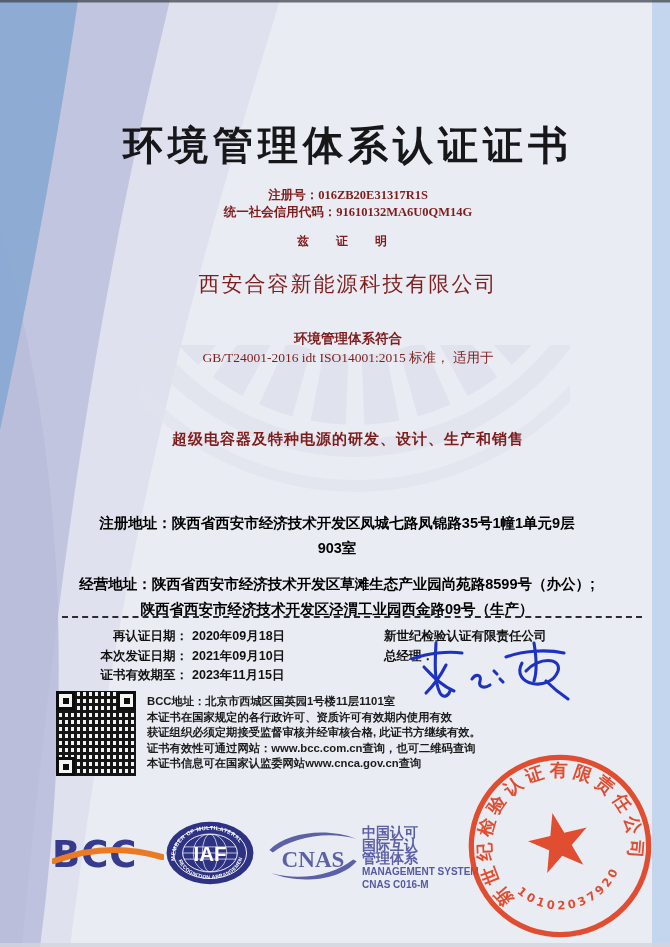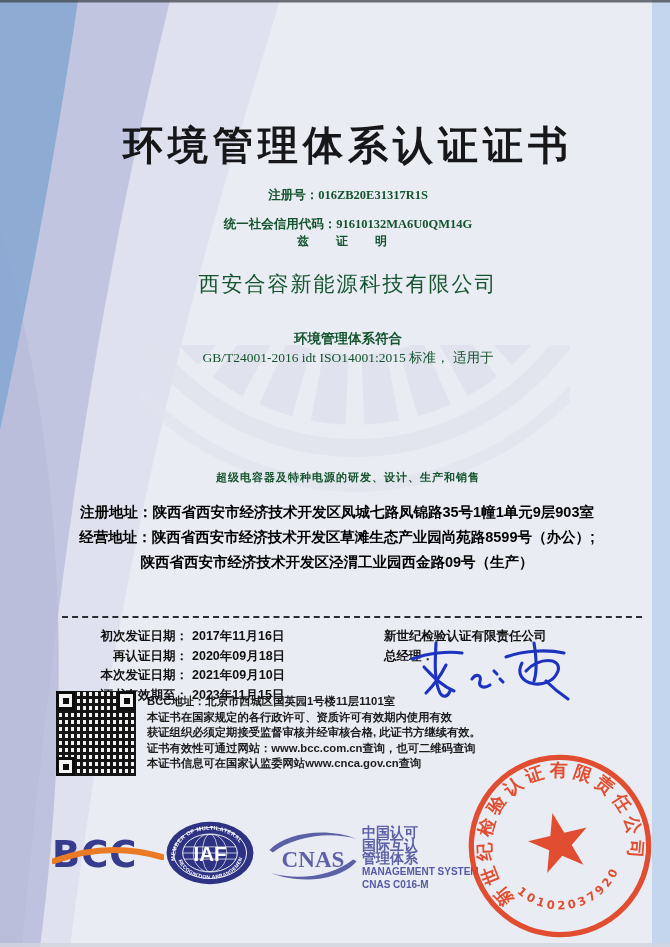--- a/index.html
+++ b/index.html
@@ -1,28 +1,28 @@
 <!DOCTYPE html>
 <html><head>
 <meta charset="utf-8">
 <style>
   html,body{margin:0;padding:0;}
   body{width:670px;height:947px;font-family:"Liberation Sans","DejaVu Sans",sans-serif;}
   .page{position:relative;width:670px;height:947px;overflow:hidden;background:#e9ecf3;}
   .bg{position:absolute;left:0;top:0;z-index:0;}
   .abs{position:absolute;z-index:2;}
-  .ctr{left:42px;right:16px;text-align:center;color:#14532d;}
+  .ctr{left:42px;right:16px;text-align:center;color:#7f1d1d;}
   .serif{font-family:"Liberation Serif","DejaVu Serif",serif;}
   .title{top:118px;font-size:40px;font-weight:600;letter-spacing:5px;color:#17171a;}
   .regline{font-size:12.5px;font-weight:700;}
   .certify{top:233px;font-size:12px;font-weight:700;letter-spacing:12px;}
   .company{top:270px;font-size:21px;font-weight:500;letter-spacing:2px;}
   .std1{top:330px;font-size:13.5px;font-weight:700;}
   .std2{top:349px;font-size:13.5px;font-weight:400;}
-  .scope{top:430px;font-size:11px;font-weight:600;letter-spacing:1px;margin-top:40px;}
+  .scope{top:430px;font-size:15px;font-weight:600;letter-spacing:1px;}
   .addr{top:500px;left:78px;width:518px;text-align:center;font-size:14.5px;font-weight:700;line-height:25px;color:#000;}
   .dashes{top:616px;left:62px;width:580px;border-top:2px dashed #2b2b30;height:0;}
   .dates{top:627px;left:76px;font-size:12.5px;font-weight:700;color:#101010;line-height:19.5px;}
   .date-row{display:flex;}
   .date-label{width:112px;text-align:right;}
   .date-value{margin-left:4px;}
   .issuer{top:627px;left:384px;font-size:12.5px;font-weight:700;color:#101010;line-height:19.5px;}
   .qr{top:691px;left:56px;width:80px;height:85px;
       background-image:repeating-linear-gradient(90deg,#151515 0 3px,transparent 3px 6px),
                        repeating-linear-gradient(0deg,#151515 0 3px,#f2f2f0 3px 7px);}
@@ -63,45 +63,41 @@
       <circle cx="355" cy="190" r="258" fill="none" stroke="#dfe2ec" stroke-width="18"></circle>
       <circle cx="355" cy="190" r="296" fill="none" stroke="#e1e4ee" stroke-width="12"></circle>
     </g>
   </svg>
 
   <h1 class="abs ctr serif title" style="margin:0;">环境管理体系认证证书</h1>
 
   <div class="abs ctr serif regline" style="top:187px;">
     <span>注册号：</span><span>016ZB20E31317R1S</span>
   </div>
-  <div class="abs ctr serif regline" style="top:216px;">
+  <div class="abs ctr serif regline" style="top:204px;">
     <span>统一社会信用代码：</span><span>91610132MA6U0QM14G</span>
   </div>
 
   <div class="abs ctr serif certify">兹 证 明</div>
 
   <div class="abs ctr serif company">西安合容新能源科技有限公司</div>
 
   <div class="abs ctr serif std1">环境管理体系符合</div>
   <div class="abs ctr serif std2">GB/T24001-2016 idt ISO14001:2015 标准，  适用于</div>
 
   <div class="abs ctr serif scope">超级电容器及特种电源的研发、设计、生产和销售</div>
 
   <div class="abs addr">
-    <p style="margin:0;"><span>注册地址：</span><span>陕西省西安市经济技术开发区凤城七路凤锦路35号1幢1单元9层903室</span></p>
+    <p style="margin:11px;"><span>注册地址：</span><span>陕西省西安市经济技术开发区凤城七路凤锦路35号1幢1单元9层903室</span></p>
     <p style="margin:0;"><span>经营地址：</span><span>陕西省西安市经济技术开发区草滩生态产业园尚苑路8599号（办公）;陕西省西安市经济技术开发区泾渭工业园西金路09号（生产）</span></p>
   </div>
 
   <div class="abs dashes"></div>
 
   <div class="abs dates">
-    <div class="date-row">
-      <span class="date-label">初次发证日期：</span>
-      <span class="date-value">2017年11月16日</span>
-    </div>
     <div class="date-row">
       <span class="date-label">再认证日期：</span>
       <span class="date-value">2020年09月18日</span>
     </div>
     <div class="date-row">
       <span class="date-label">本次发证日期：</span>
       <span class="date-value">2021年09月10日</span>
     </div>
     <div class="date-row">
       <span class="date-label">证书有效期至：</span>

